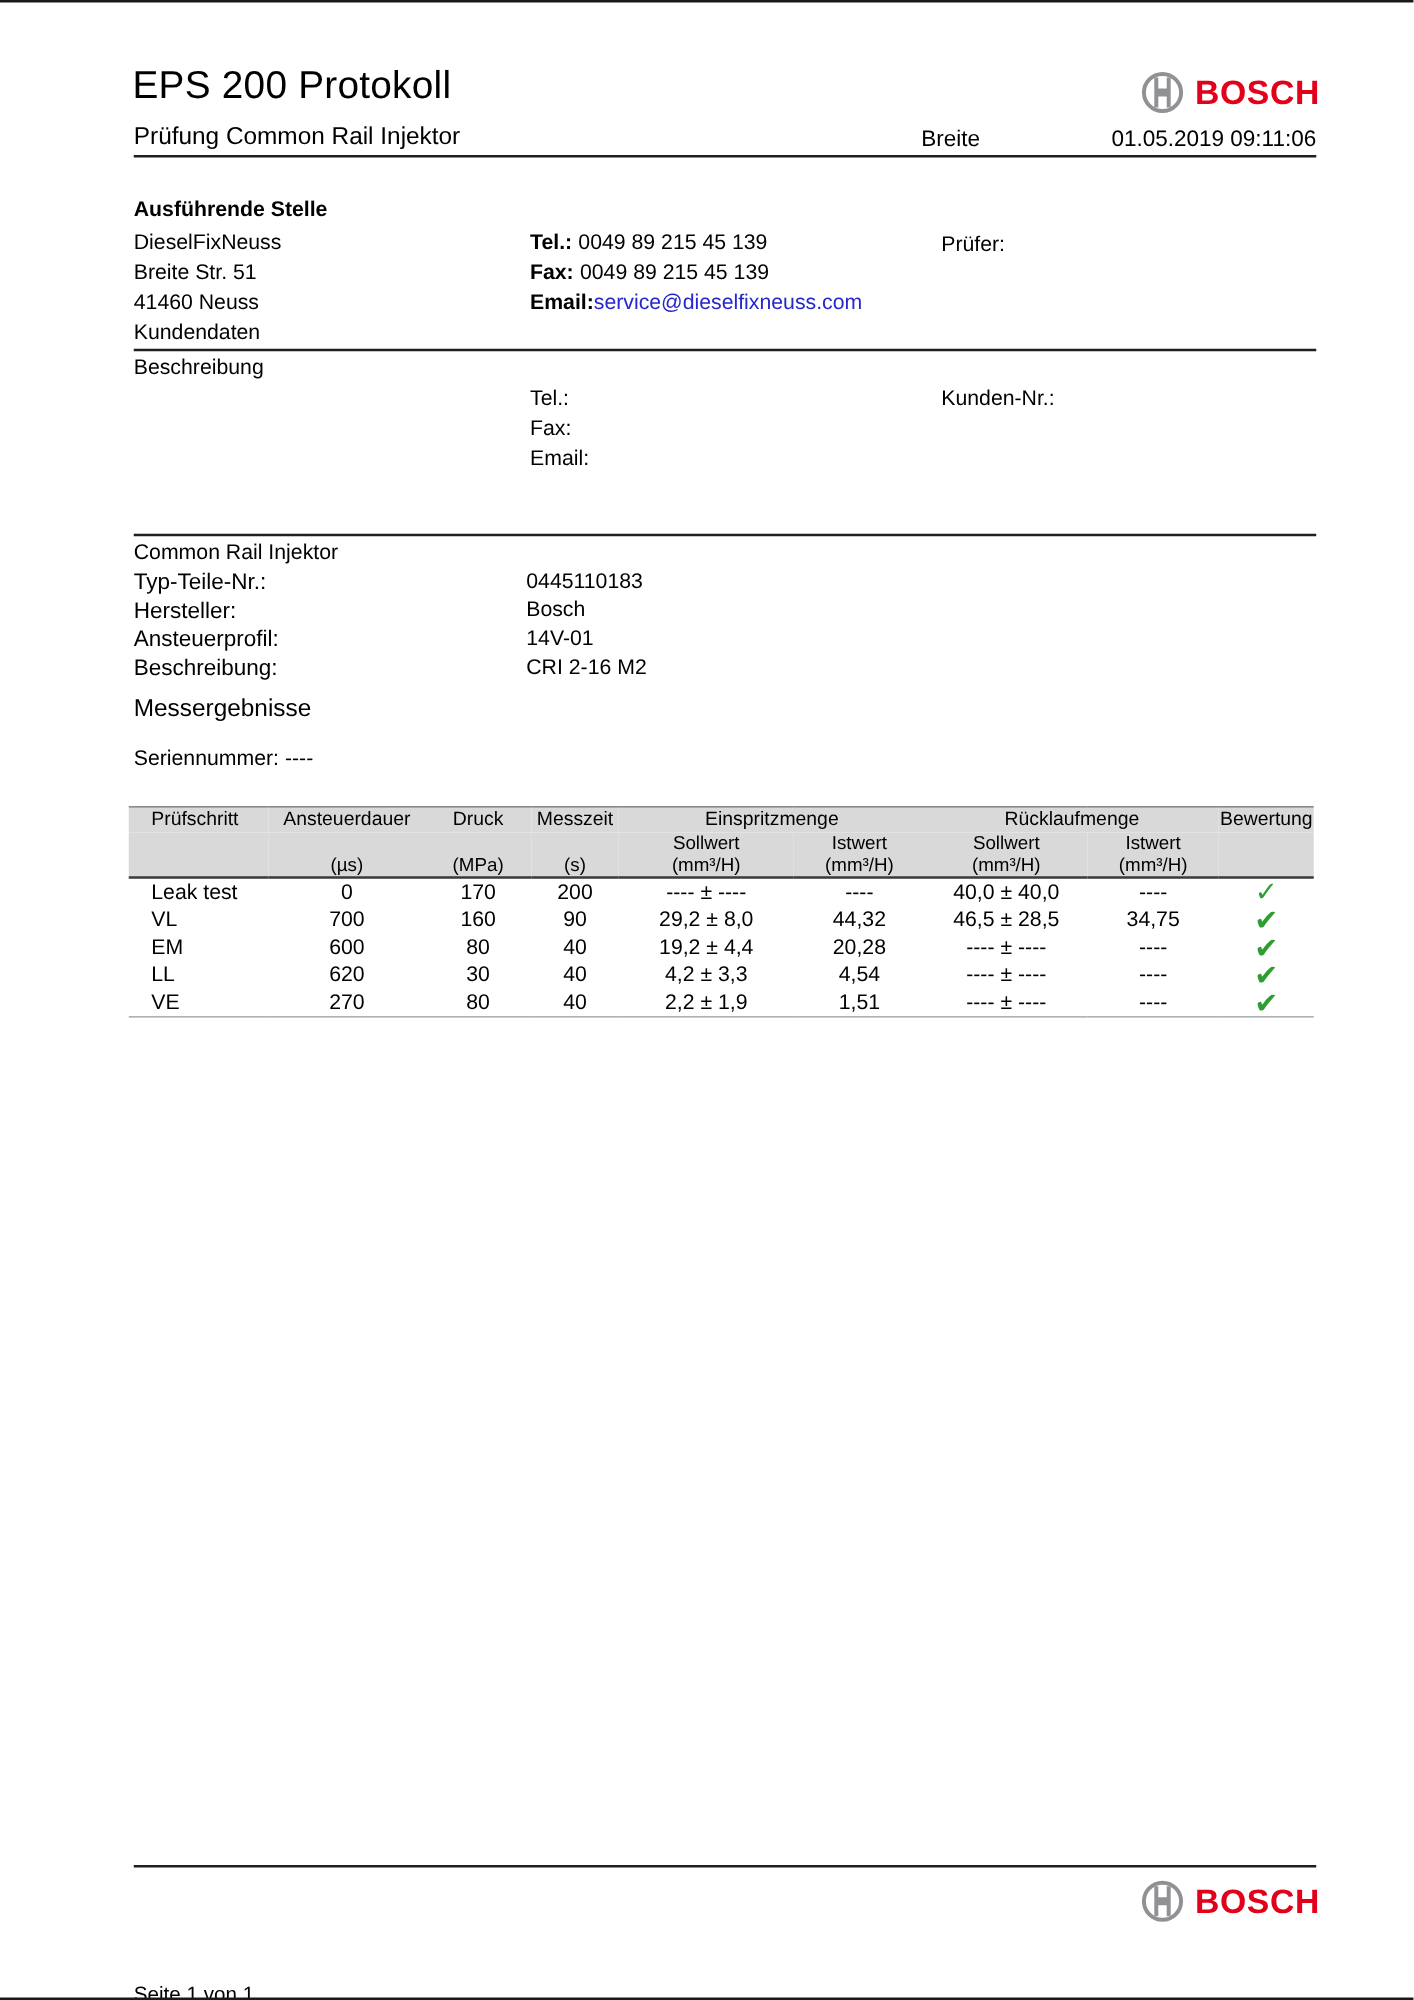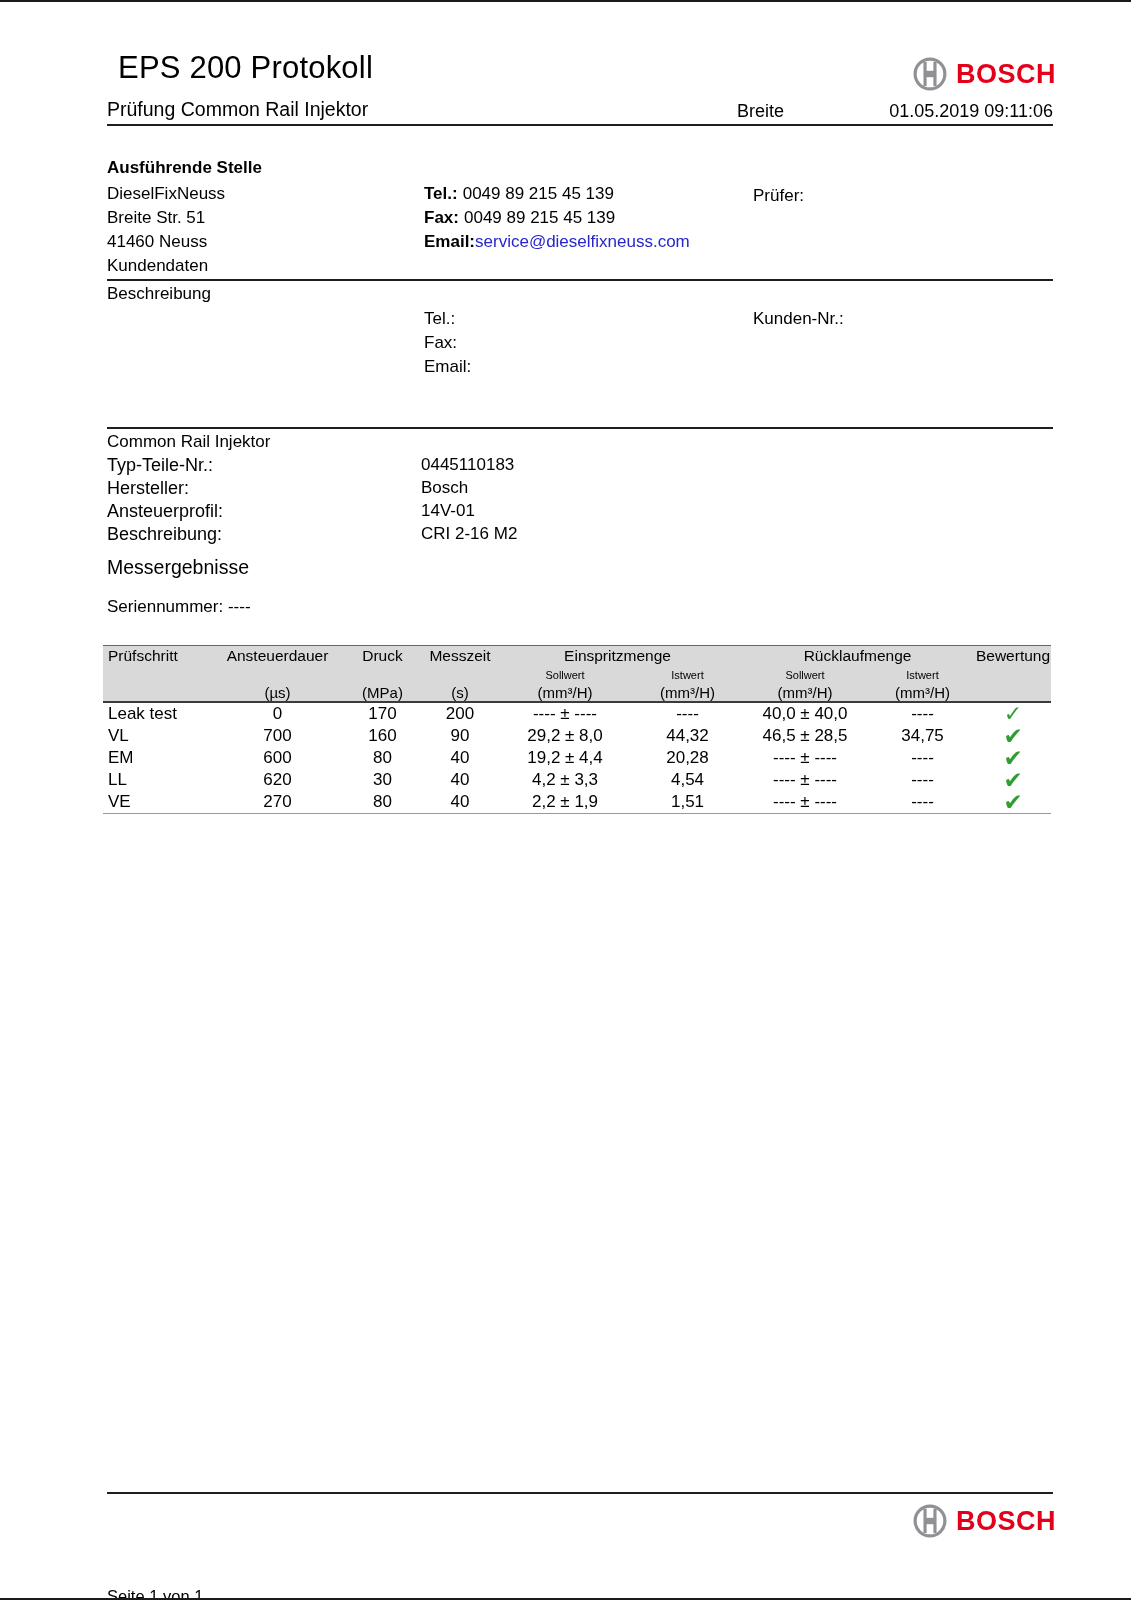--- a/index.html
+++ b/index.html
@@ -10,21 +10,21 @@
     position:relative;
     font-size:17px;
   }
   .page{position:absolute;left:0;top:0;width:1131px;height:1600px;background:#fff;overflow:hidden;}
   .edge{position:absolute;left:0;width:1131px;height:2px;background:#1a1a1a;}
   .edge.top{top:0;}
   .edge.bottom{bottom:0;}
   .abs{position:absolute;}
   .hr{position:absolute;left:107px;width:946px;height:2px;background:#1f1f1f;}
 
-  .title{left:106px;top:50px;font-size:31px;letter-spacing:0.2px;margin-left:12px;}
+  .title{left:106px;top:50px;font-size:31px;letter-spacing:0.2px;}
   .subtitle{left:107px;top:98px;font-size:19.5px;}
   .datum-label{left:737px;top:101px;font-size:18px;}
   .datum-value{right:78px;top:101px;font-size:18px;}
 
   .logo{display:flex;align-items:center;gap:9px;}
   .logo-top{right:75px;top:57px;}
   .logo-bottom{right:75px;top:1504px;}
   .brand{font-weight:bold;font-size:27px;color:#e2001a;letter-spacing:0.5px;}
 
   .sec-heading{font-size:17px;}
@@ -40,23 +40,23 @@
   .serial{left:107px;top:597px;font-size:17px;}
 
   table.results-table{
     position:absolute;left:103px;top:645px;width:948px;
     border-collapse:collapse;table-layout:fixed;
     font-size:17px;
   }
   table.results-table thead{background:#d9d9d9;}
   table.results-table th{font-weight:normal;text-align:center;padding:0;}
   table.results-table td{text-align:center;padding:0;height:22px;line-height:22px;}
-  table.results-table .c-left{text-align:left;padding-left:5px;}
+  table.results-table .c-left{text-align:left;padding-left:18px;}
   tr.h1 th{border-top:1px solid #666;font-size:15.5px;height:20px;line-height:20px;}
-  tr.h2 th{font-size:11px;height:18px;line-height:16px;}
+  tr.h2 th{font-size:15px;height:18px;line-height:16px;}
   tr.h3 th{font-size:15px;height:17px;line-height:15px;border-bottom:2px solid #3a3a3a;}
   tbody tr:last-child td{border-bottom:1px solid #999;margin-left:16px;}
   td.check{color:#2f9e32;font-size:22px;line-height:20px;}
   td.check.heavy{font-size:23px;}
 </style>
 </head>
 <body>
 
 <div class="page">
   <div class="edge top"></div>

